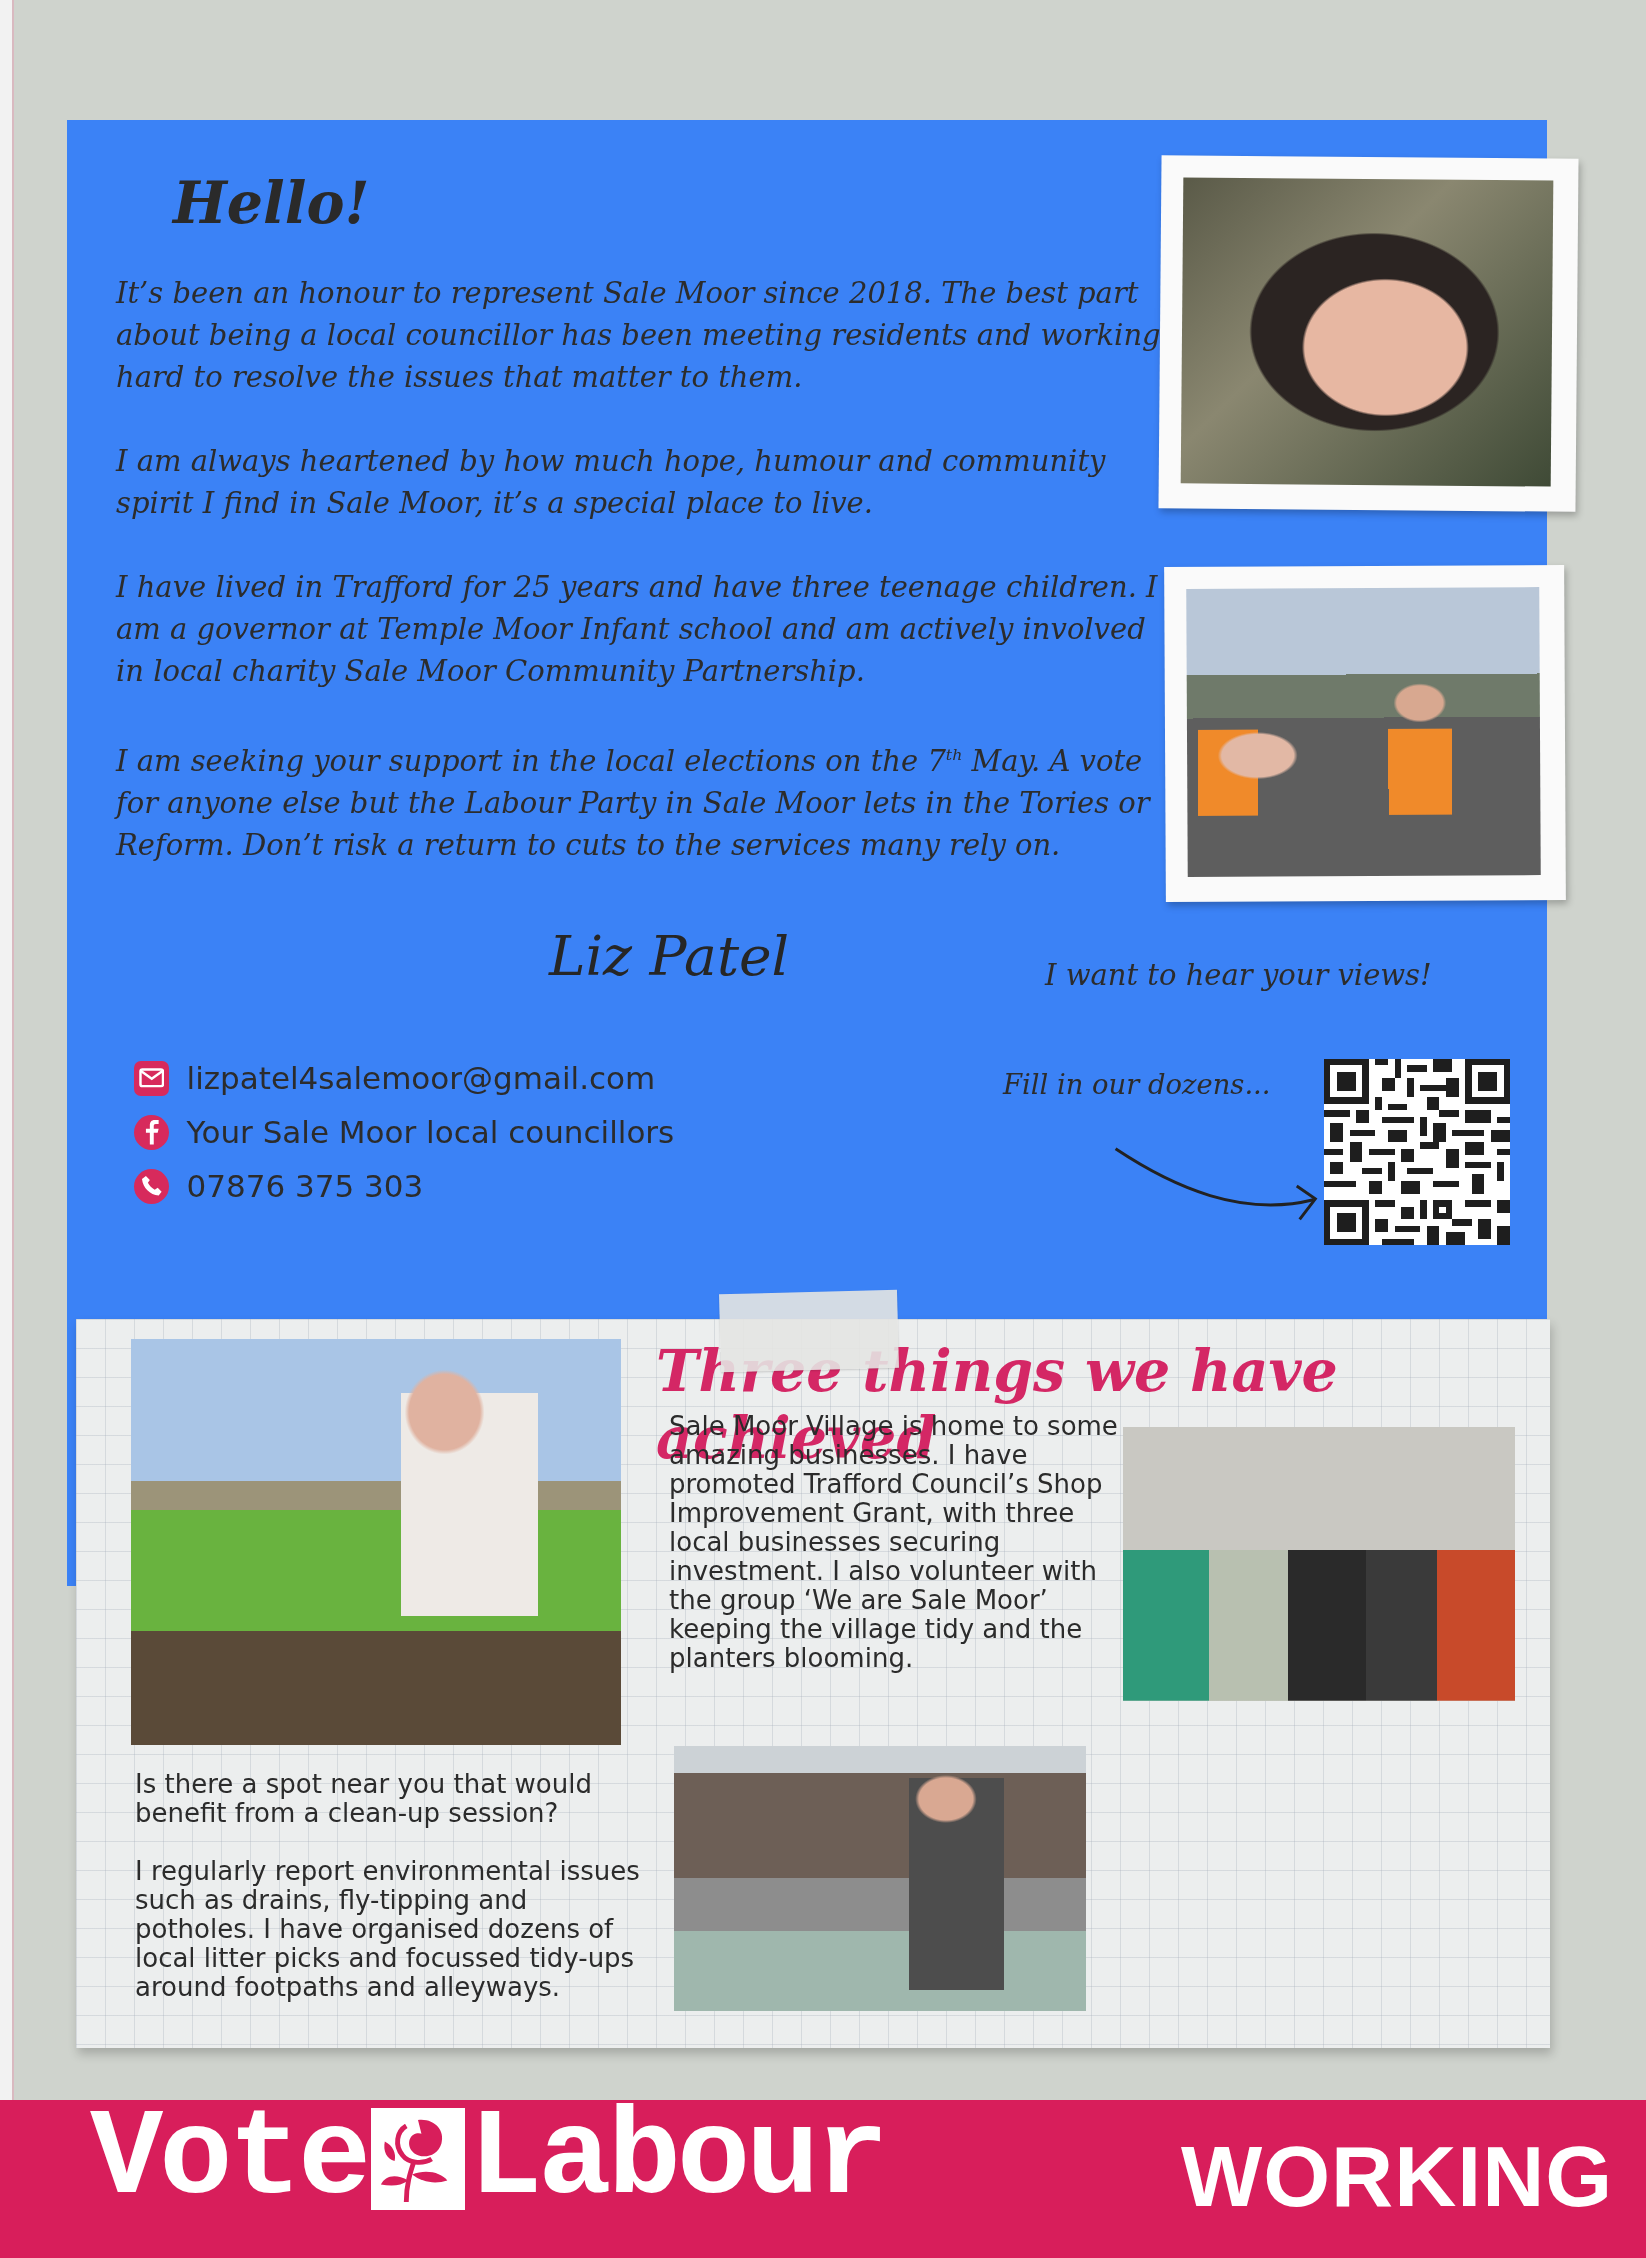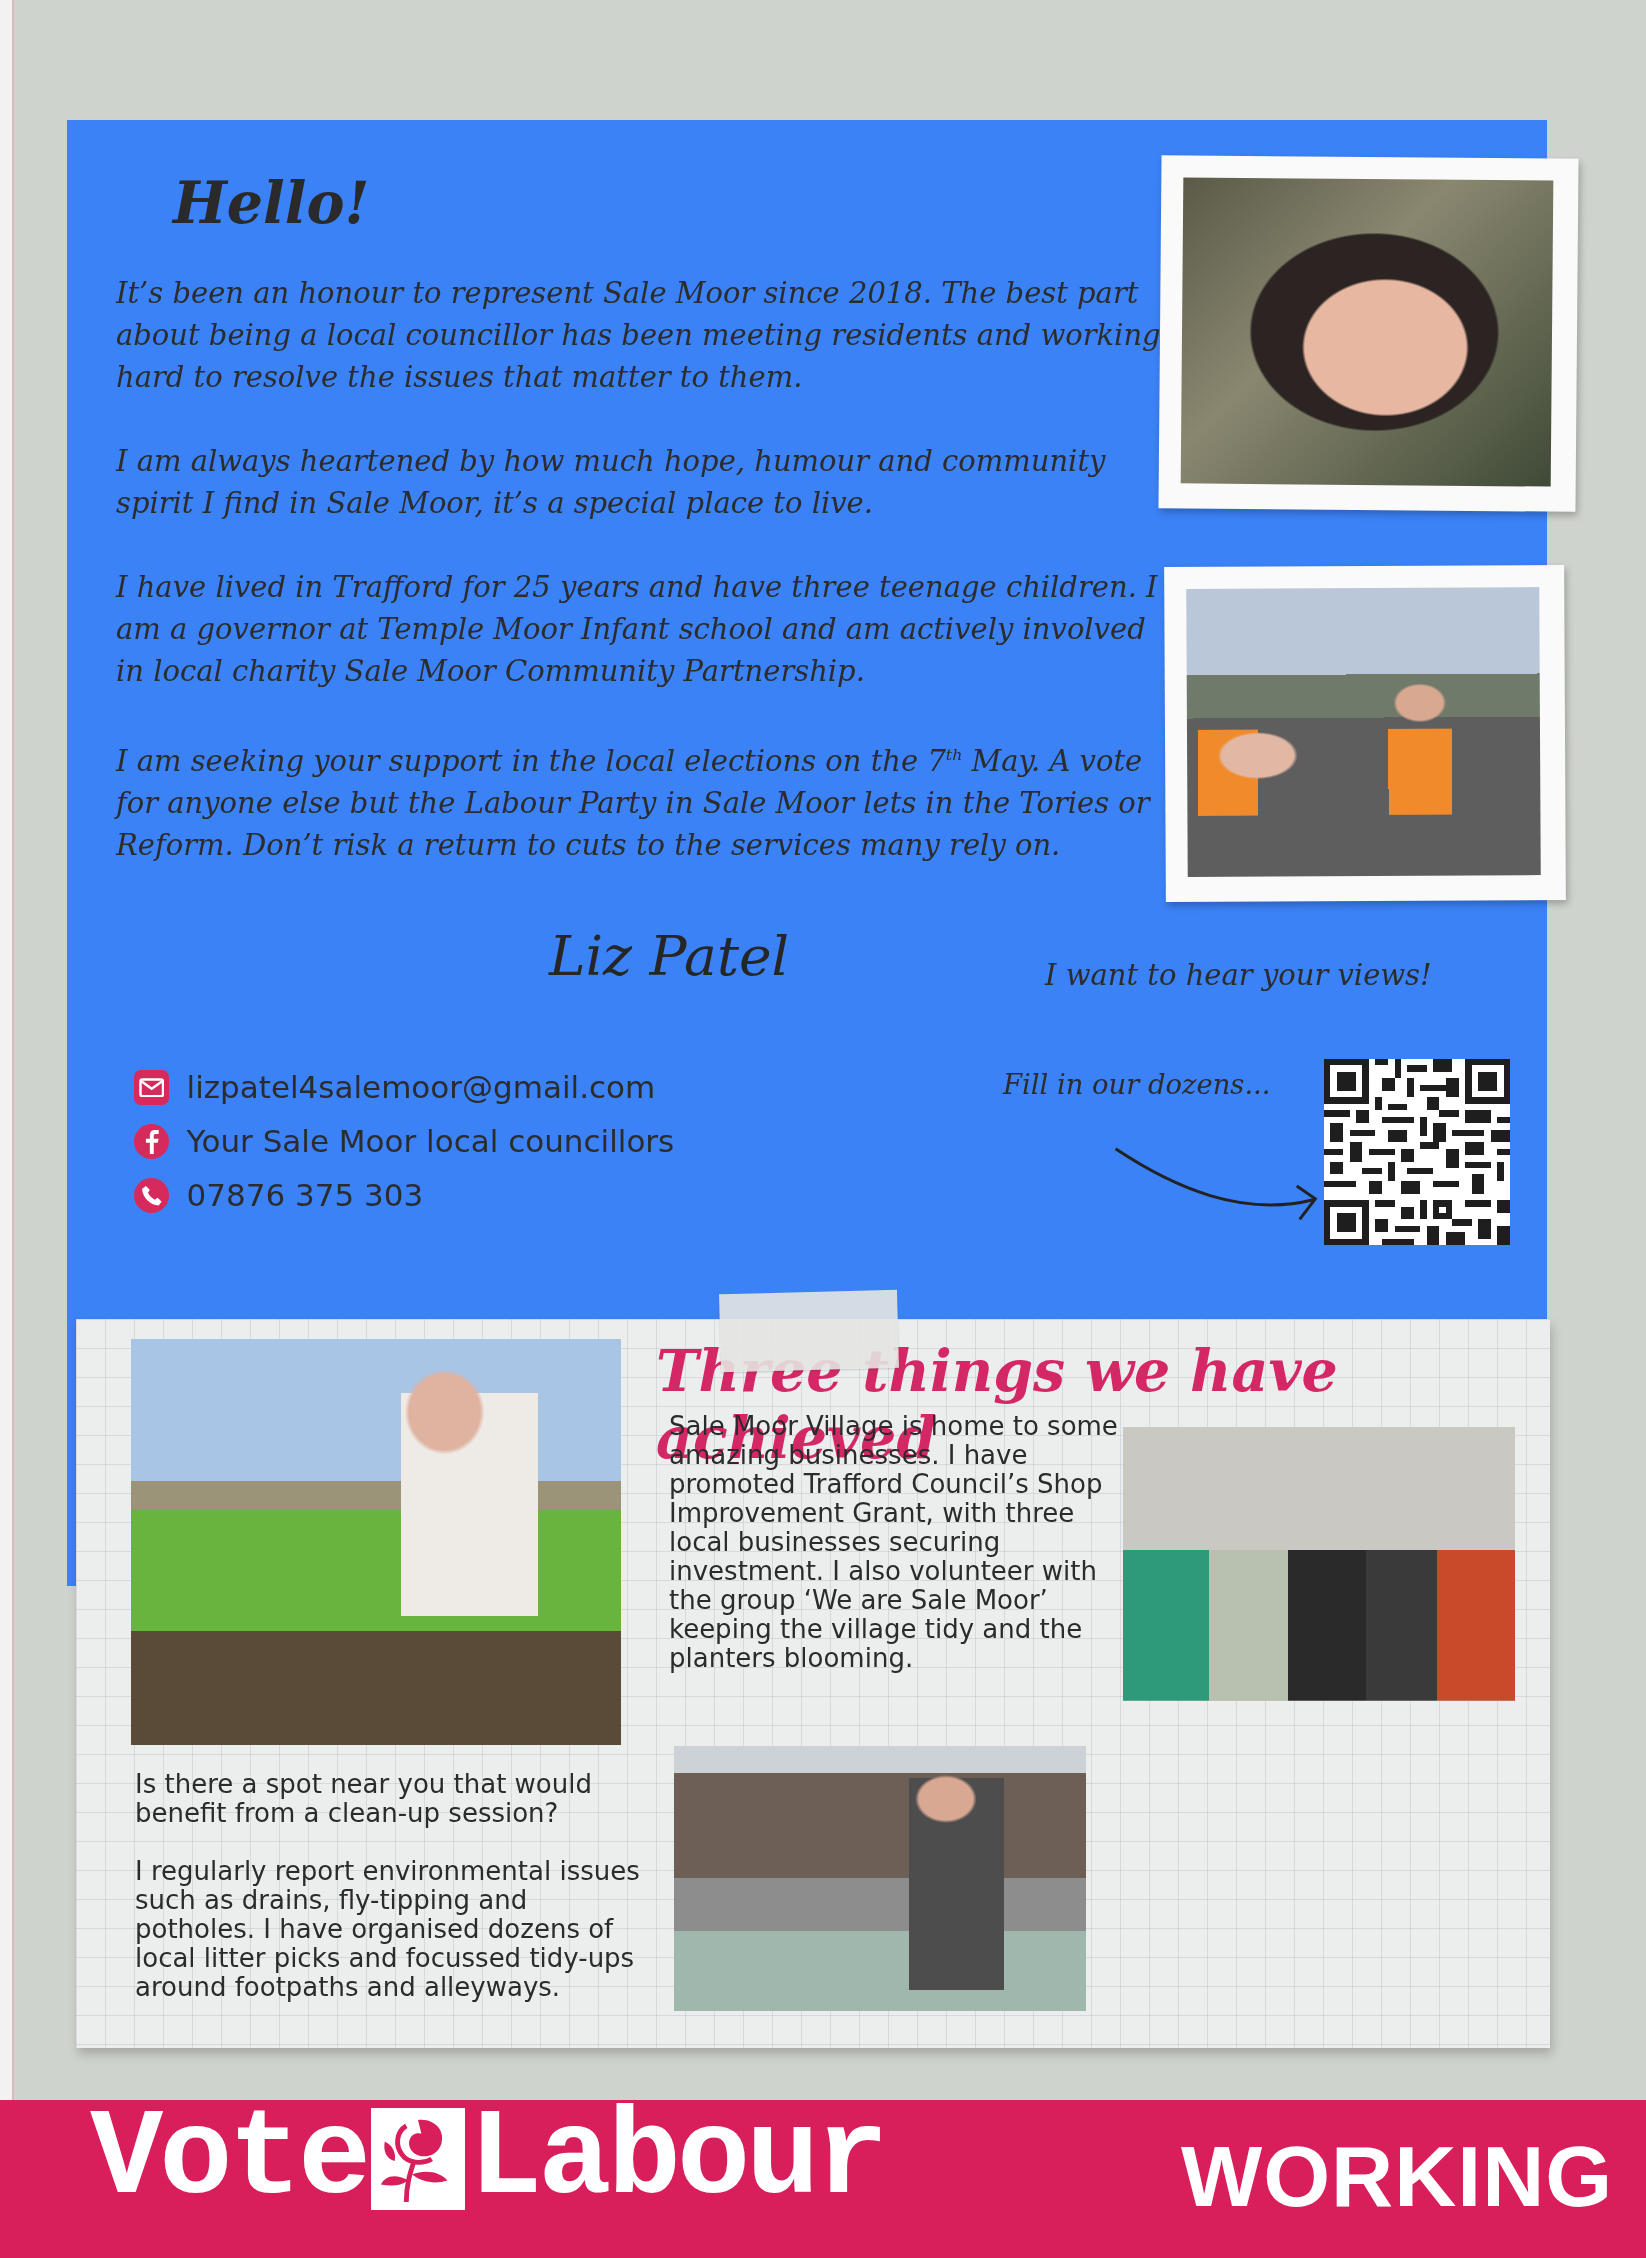--- a/index.html
+++ b/index.html
@@ -51,21 +51,21 @@
       linear-gradient(to right, transparent 0 3%, #f08a2a 3% 20%, transparent 20% 57%, #f08a2a 57% 75%, transparent 75%) 0 70% / 100% 30% no-repeat,
       linear-gradient(to bottom, #b9c7d8 0 30%, #6f7a6a 30% 45%, #5e5e5e 45% 100%);
   }
 
   .signature {
     position: absolute; left: 482px; top: 804px;
     font-family: "DejaVu Serif", serif; font-style: italic;
     font-size: 55px; color: #262626;
   }
   .contacts { position: absolute; left: 67px; top: 931px; }
-  .contact { display: flex; align-items: flex-end; height: 54px; }
+  .contact { display: flex; align-items: center; height: 54px; }
   .contact .ic {
     width: 35px; height: 35px; margin-right: 17.6px;
     background: #d72a5c; color: #fff; display: flex; align-items: center; justify-content: center;
     font-size: 21.6px; font-weight: bold;
   }
   .contact .ic.sq { border-radius: 6.9px; }
   .contact .ic.rd { border-radius: 50%; }
   .contact .txt { font-family: "DejaVu Sans", sans-serif; font-size: 31px; color: #2c2c2c; }
 
   .views {

